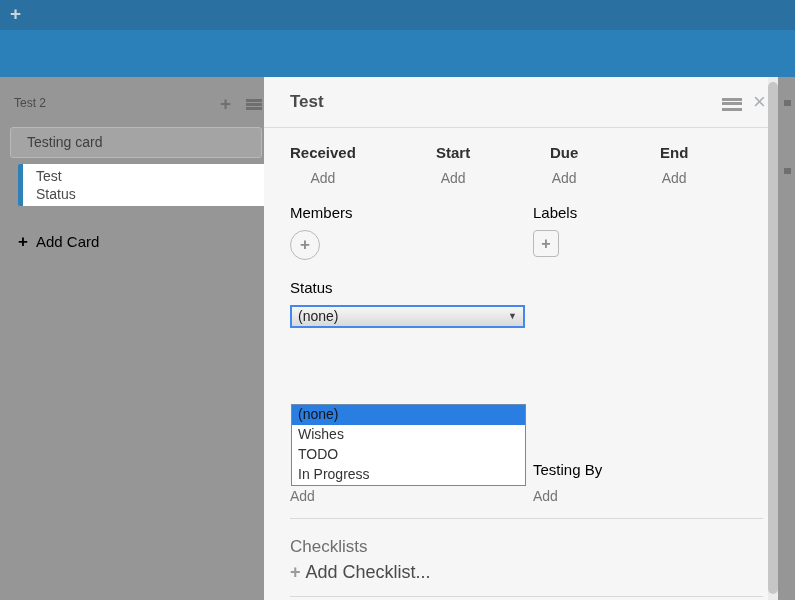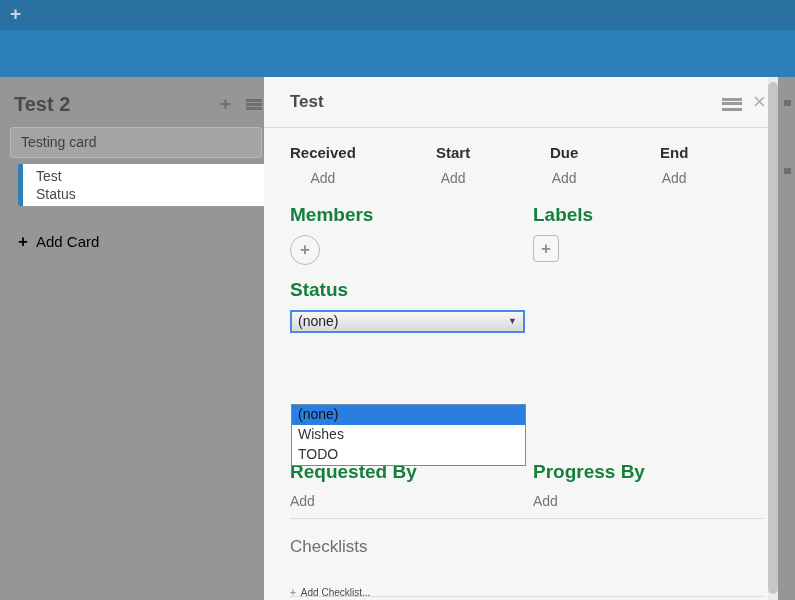--- a/index.html
+++ b/index.html
@@ -10,33 +10,33 @@
   
   .header-top { position: absolute; left: 0; top: 0; width: 795px; height: 30px;
     background: #2a71a1; }
   .header-top .plus { position: absolute; left: 10px; top: 3px; color: #ccd5de;
     font-size: 19px; font-weight: bold; cursor: pointer; }
   .header-main { position: absolute; left: 0; top: 30px; width: 795px; height: 47px;
     background: #2c80ba; }
 
   
   .list-header { position: absolute; left: 14px; top: 93px; width: 250px; height: 24px; }
-  .list-title { font-size: 20px; font-weight: bold; color: #4a4a4a; }
+  .list-title { font-size: 12px; font-weight: normal; color: #4a4a4a; }
   .list-plus { position: absolute; left: 206px; top: 0px; color: #6f6f6f;
     font-size: 19px; font-weight: bold; cursor: pointer; }
   .hamburger { display: inline-block; width: 16px; height: 11px;
     border-top: 3px solid #6f6f6f; border-bottom: 3px solid #6f6f6f; cursor: pointer; }
   .hamburger::after { content: ""; display: block; height: 3px; margin-top: 1px;
     background: #6f6f6f; }
   .list-menu { position: absolute; left: 232px; top: 3px; }
 
   .minicard { position: absolute; font-size: 14px; color: #3f3f3f; }
   .card-gray { left: 10px; top: 127px; width: 252px; height: 31px;
     background: #a4a4a4; border: 1px solid #b9b9b9; border-radius: 3px;
-    padding: 6px 10px; cursor: pointer; }
+    padding: 6px 16px; cursor: pointer; }
   .card-selected { left: 18px; top: 164px; width: 246px; height: 42px;
     background: #ffffff; border-left: 5px solid #2e80b9; border-radius: 2px 0 0 2px;
     padding: 3px 0 0 13px; line-height: 18px; color: #4a4a4a; cursor: pointer;
     z-index: 3; }
   .add-card { position: absolute; left: 18px; top: 232px; color: #000000;
     font-size: 15px; cursor: pointer; }
   .add-card .plus { font-weight: bold; font-size: 17px; margin-right: 8px; }
 
   
   .panel { position: absolute; left: 264px; top: 77px; width: 514px; height: 523px;
@@ -48,21 +48,21 @@
   .panel-menu .hamburger { border-color: #9a9a9a; width: 20px; height: 13px; }
   .panel-menu .hamburger::after { background: #9a9a9a; }
   .panel-close { position: absolute; left: 489px; top: 12px; color: #aab0b6;
     font-size: 22px; font-weight: normal; cursor: pointer; }
 
   .dates-row { position: absolute; left: 26px; top: 67px; }
   .date-col { position: absolute; top: 0; text-align: center; }
   .date-col .lbl { font-size: 15px; font-weight: bold; color: #303030; }
   .date-col .act { margin-top: 9px; font-size: 14px; color: #757575; cursor: pointer; }
 
-  .sec-label { font-size: 19px; font-weight: bold; color: #15803d; }
+  .sec-label { font-size: 15px; font-weight: normal; color: #000000; }
   .members-block { position: absolute; left: 26px; top: 127px; }
   .labels-block  { position: absolute; left: 269px; top: 127px; }
   .member-add { margin-top: 9px; width: 30px; height: 30px; border: 1px solid #b9b9b9;
     border-radius: 50%; color: #8d8d8d; font-size: 17px; font-weight: bold;
     display: flex; align-items: center; justify-content: center; cursor: pointer; }
   .label-add { margin-top: 9px; width: 26px; height: 27px; border: 1px solid #b9b9b9;
     border-radius: 4px; color: #8d8d8d; font-size: 16px; font-weight: bold;
     display: flex; align-items: center; justify-content: center; cursor: pointer; }
 
   .status-block { position: absolute; left: 26px; top: 202px; }
@@ -84,21 +84,21 @@
   .req-block .act, .asg-block .act { margin-top: 10px; font-size: 14px;
     color: #757575; cursor: pointer; }
 
   .divider { position: absolute; left: 26px; width: 473px; height: 1px;
     background: #d9d9d9; }
   .div1 { top: 441px; }
   .div2 { top: 519px; }
 
   .checklists-title { position: absolute; left: 26px; top: 460px; font-size: 17px;
     color: #6f6f6f; }
-  .add-checklist { position: absolute; left: 26px; top: 510px; font-size: 10px;
+  .add-checklist { position: absolute; left: 26px; top: 485px; font-size: 18px;
     color: #4a4a4a; cursor: pointer; }
   .add-checklist .plus { color: #9a9a9a; font-weight: bold; margin-right: 5px; }
 
   
   .scrollbar { position: absolute; left: 504px; top: 0; width: 10px; height: 523px;
     background: #ececec; }
   .scroll-thumb { position: absolute; left: 0; top: 5px; width: 10px; height: 512px;
     background: #c6c6c6; border-radius: 5px; cursor: grab; }
 
   
@@ -184,32 +184,33 @@
     <div class="status-block">
       <div class="sec-label">Status</div>
       <div class="select-box">
         <span>(none)</span>
         <span class="caret">▼</span>
       </div>
       <div class="dropdown">
         <div class="dd-item selected">(none)</div>
         <div class="dd-item">Wishes</div>
         <div class="dd-item">TODO</div>
+        <div class="dd-item">In Progress</div>
       </div>
     </div>
 
     <div class="edit-link">Edit</div>
 
     <div class="req-block">
       <div class="sec-label">Requested By</div>
       <div class="act">Add</div>
     </div>
 
     <div class="asg-block">
-      <div class="sec-label">Progress By</div>
+      <div class="sec-label">Testing By</div>
       <div class="act">Add</div>
     </div>
 
     <div class="divider div1"></div>
 
     <div class="checklists-title">Checklists</div>
     <div class="add-checklist">
       <span class="plus">+</span><span>Add Checklist...</span>
     </div>
 

